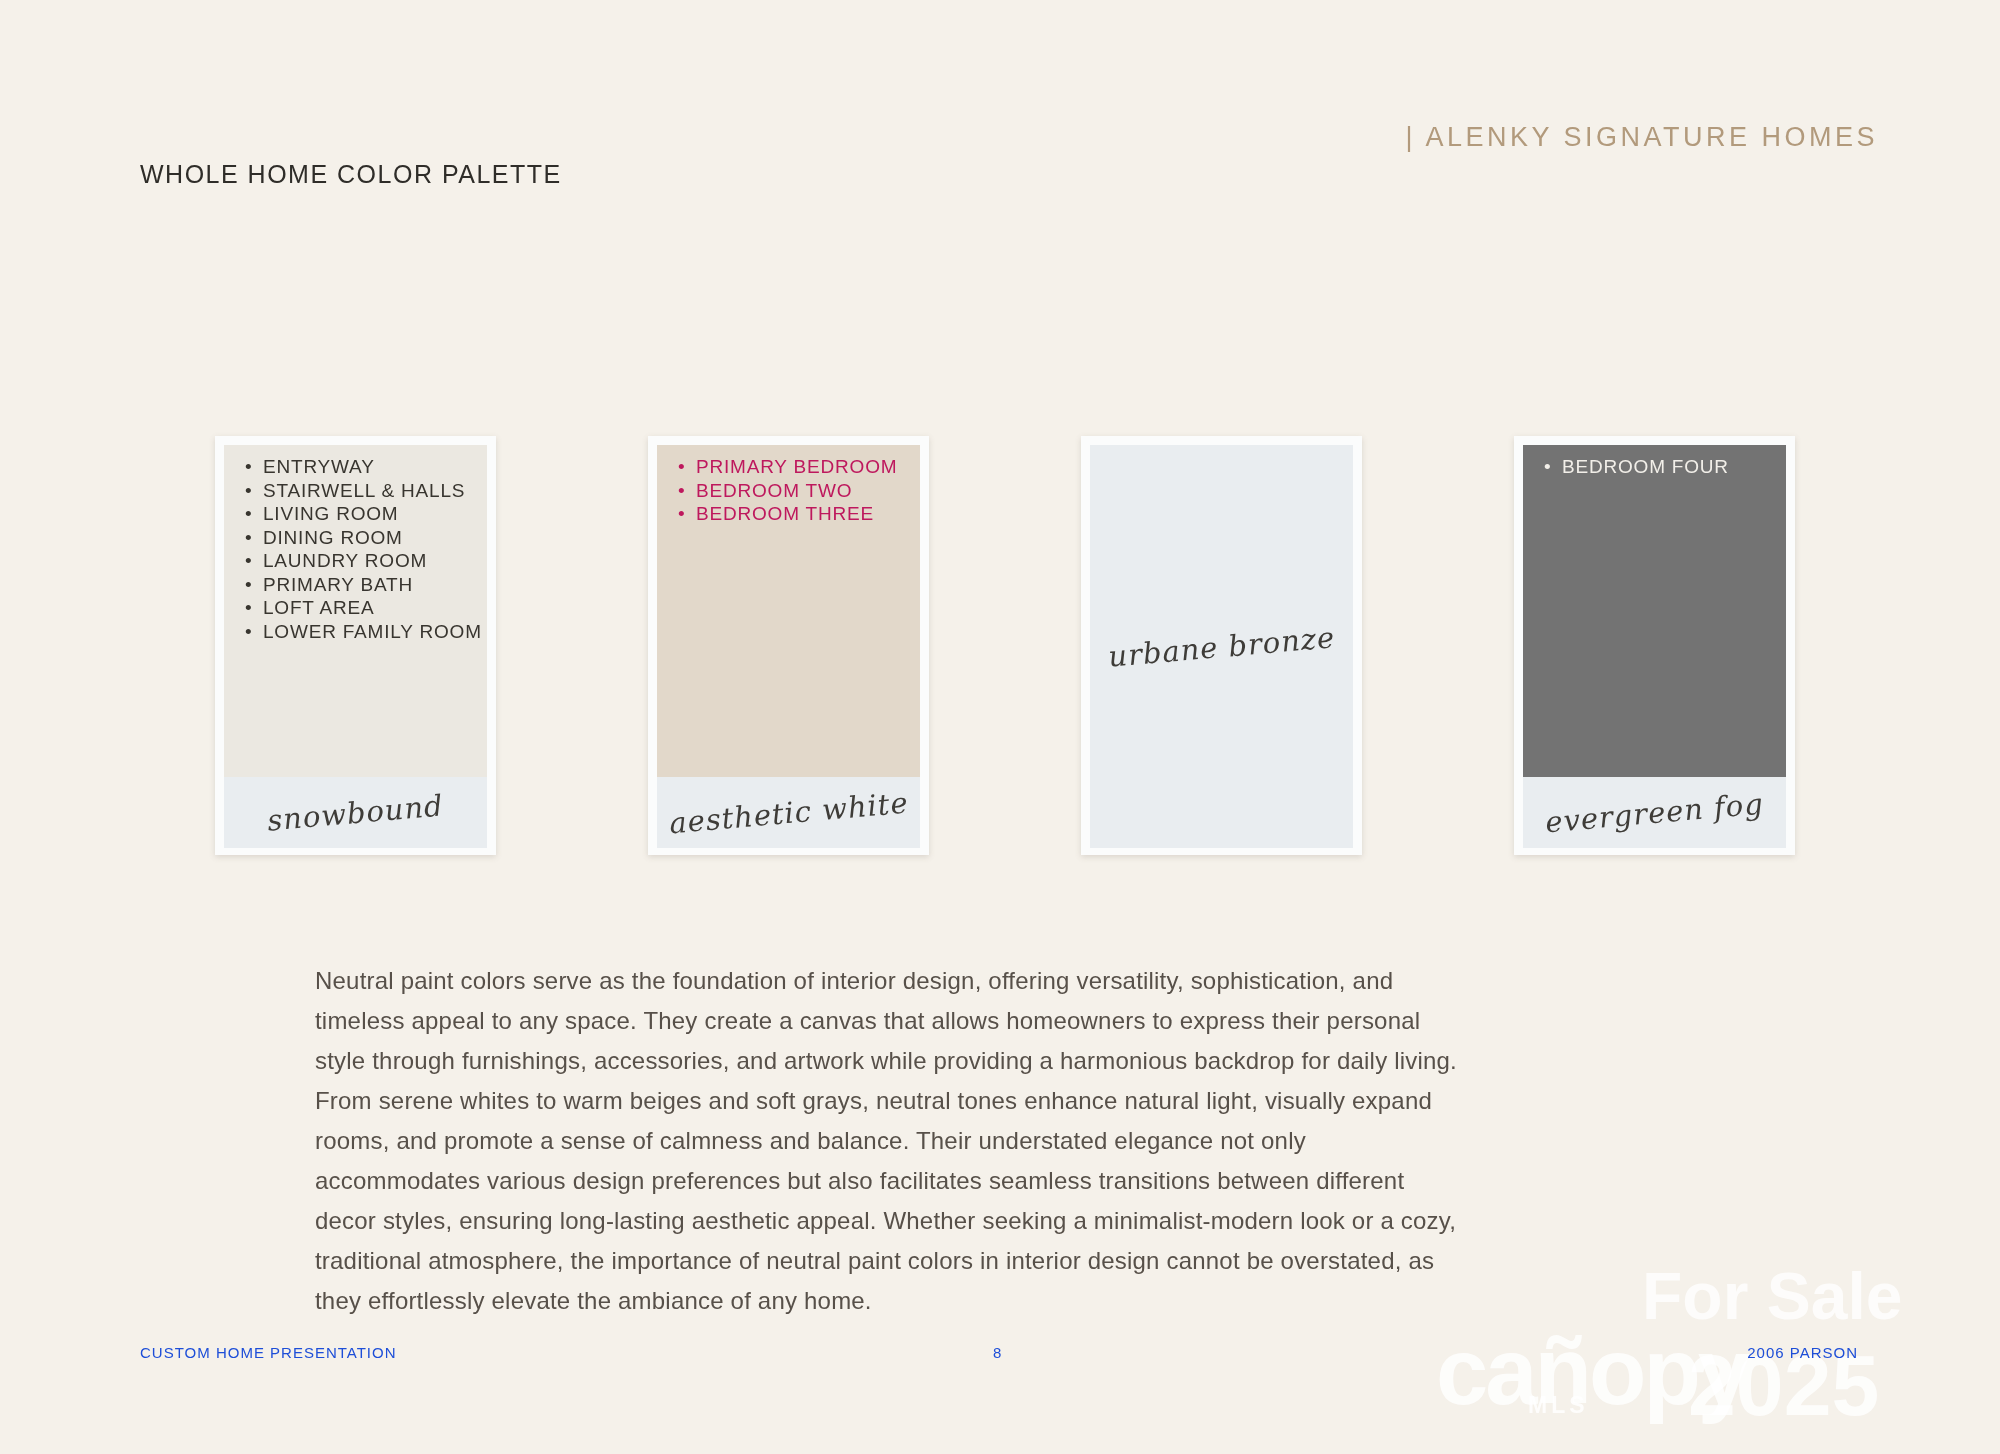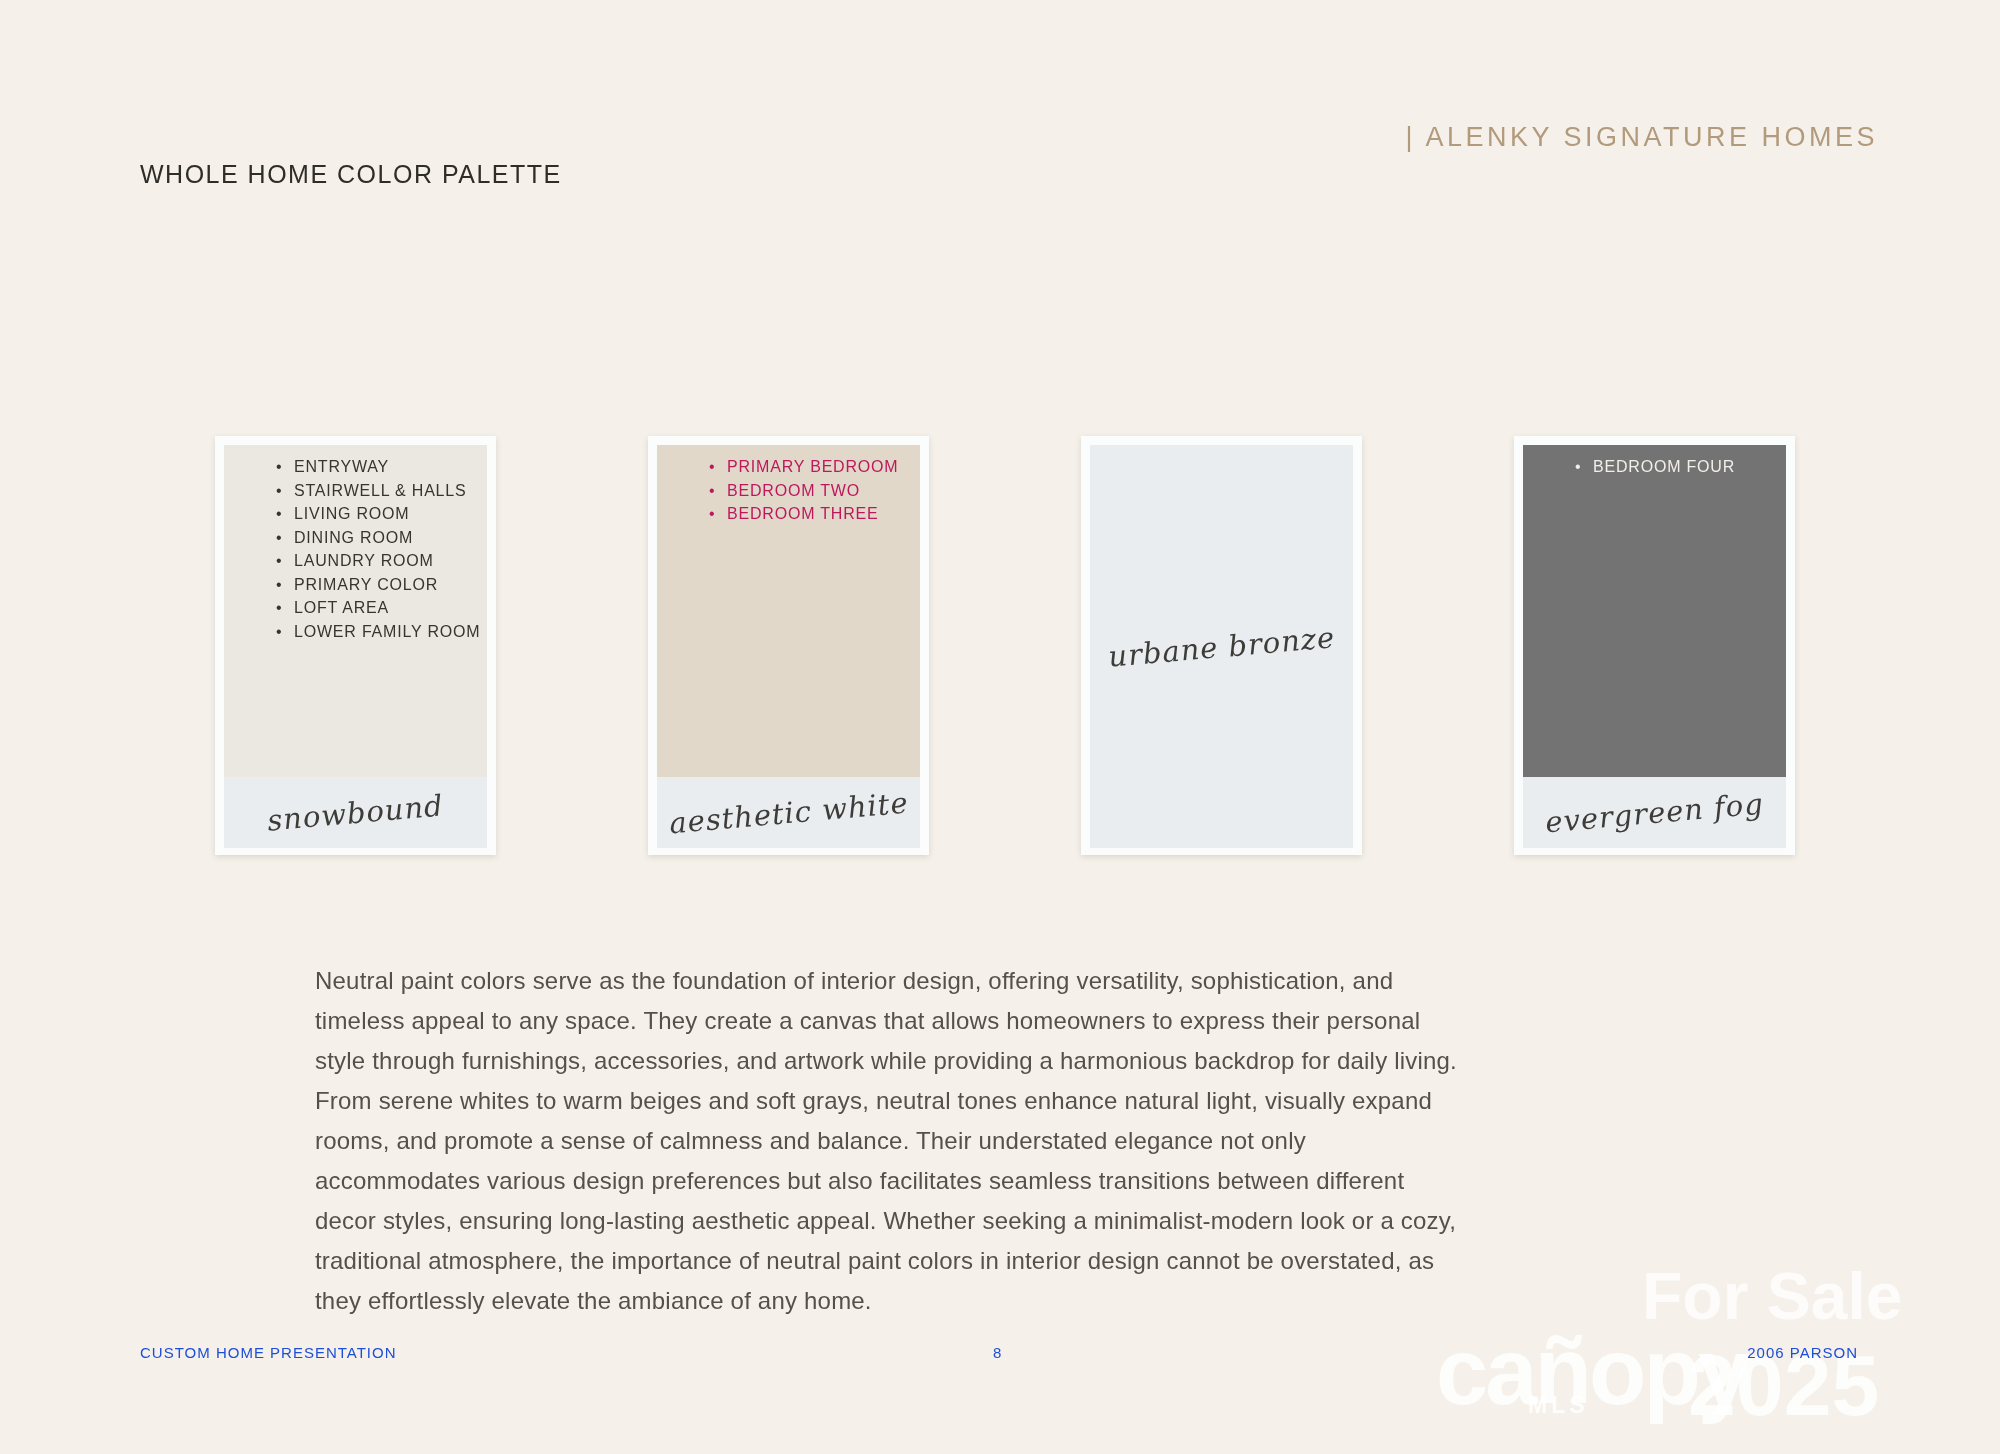--- a/index.html
+++ b/index.html
@@ -55,25 +55,24 @@
     display: flex;
     flex-direction: column;
     box-shadow: 0 2px 6px rgba(100, 90, 75, 0.18);
   }
   .swatch {
     height: 332px;
     padding-top: 10px;
   }
   .rooms {
     list-style: none;
-    font-size: 16px;
+    font-size: 19px;
     line-height: 23.5px;
     letter-spacing: 0.8px;
     font-weight: 400;
-    padding-left: 31px;
   }
   .rooms li {
     position: relative;
     padding-left: 39px;
     white-space: nowrap;
   }
   .rooms li::before {
     content: "\2022";
     position: absolute;
     left: 21px;
@@ -181,21 +180,21 @@
   <div class="cards">
 
     <div class="card">
       <div class="swatch" style="background-color: rgb(235, 232, 225);">
         <ul class="rooms" style="color: rgb(56, 53, 47);">
           <li>ENTRYWAY</li>
           <li>STAIRWELL &amp; HALLS</li>
           <li>LIVING ROOM</li>
           <li>DINING ROOM</li>
           <li>LAUNDRY ROOM</li>
-          <li>PRIMARY COLOR</li>
+          <li>PRIMARY BATH</li>
           <li>LOFT AREA</li>
           <li>LOWER FAMILY ROOM</li>
         </ul>
       </div>
       <div class="label-strip" style="background-color: rgb(233, 237, 240);">
         <span class="script-name">snowbound</span>
       </div>
     </div>
 
     <div class="card">

